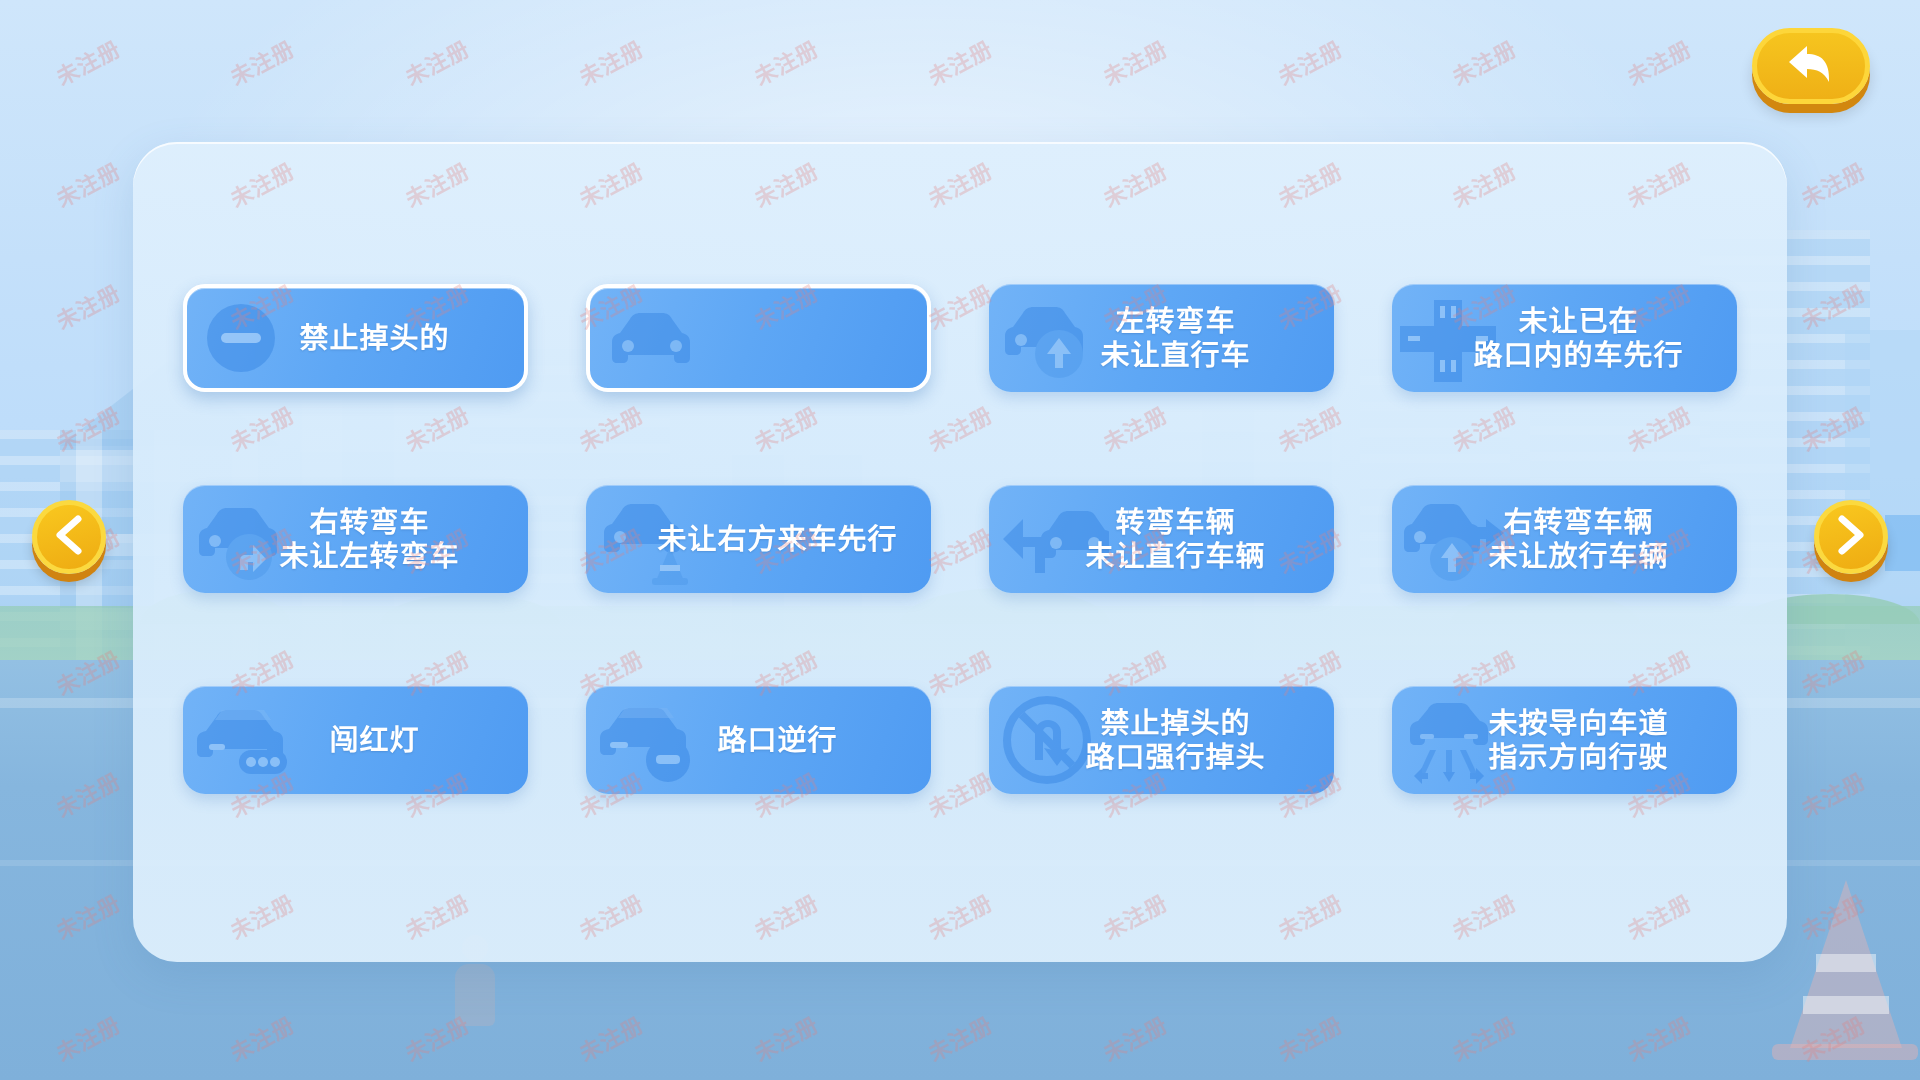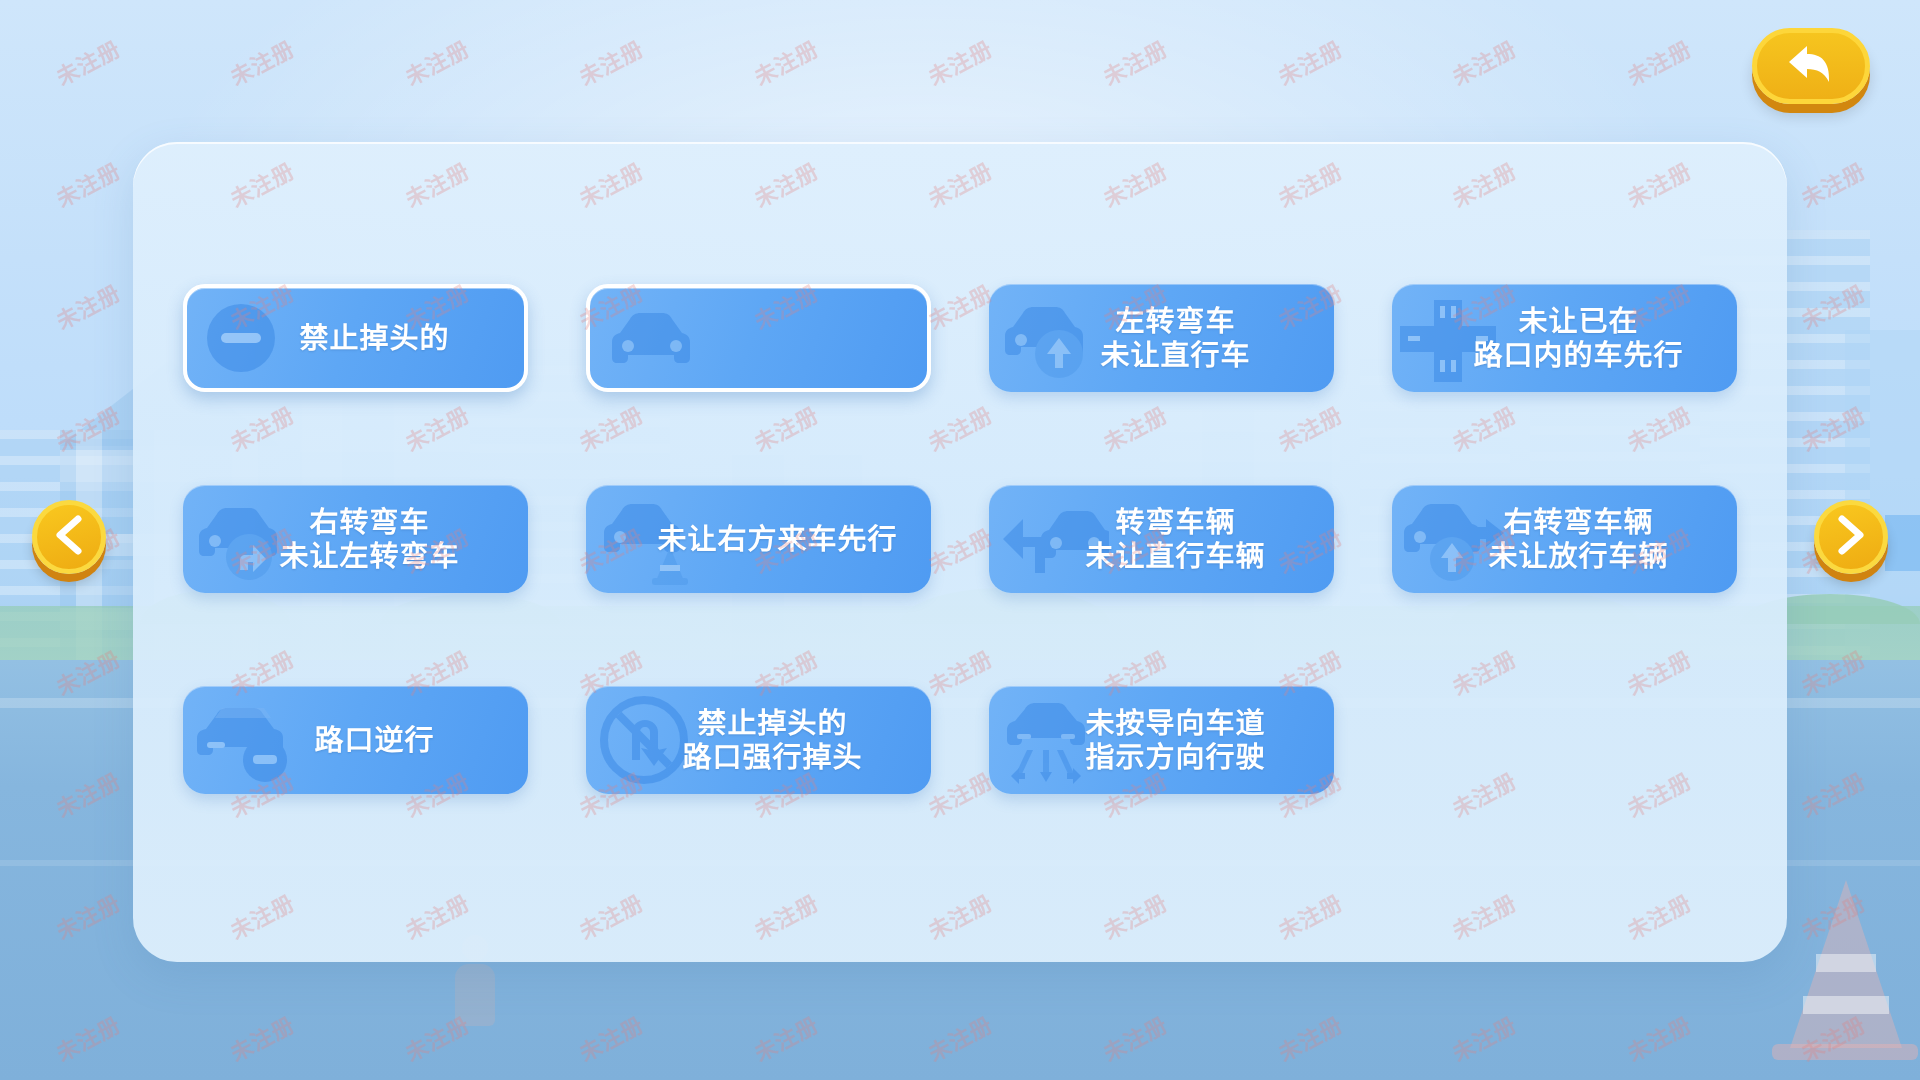--- a/index.html
+++ b/index.html
@@ -419,20 +419,34 @@
               <circle cx="20" cy="44" r="6" fill="#9dc9f5"></circle>
               <path d="M104 40l-18-14v8H66v12h20v8z" fill="#2f7fe0"></path>
               <circle cx="52" cy="66" r="22" fill="#4a96e8"></circle>
               <path d="M52 50l11 15h-7v14h-8V65h-7z" fill="#bcdcfa"></path>
             </svg>
         </span>
         <span class="item-label">右转弯车辆
 未让放行车辆</span>
       </div>
 
+      <div class="item">
+        <span class="item-icon">
+          <svg viewBox="0 0 112 92">
+              <path d="M6 46c0-5 3-8 9-9l11-15c2-4 6-6 10-6h26c5 0 8 2 10 6l11 15c6 1 9 4 9 9v12c0 3-2 5-5 5h-6c-3 0-5-2-5-5v-3H22v3c0 3-2 5-5 5h-6c-3 0-5-2-5-5z" fill="#2f7fe0"></path>
+              <path d="M24 26h56l-7-10H31z" fill="#9dc9f5" opacity="0.45"></path>
+              <rect x="18" y="50" width="16" height="6" rx="3" fill="#bcdcfa"></rect>
+              <rect x="48" y="56" width="48" height="24" rx="12" fill="#2f7fe0"></rect>
+              <circle cx="60" cy="68" r="5" fill="#bcdcfa"></circle>
+              <circle cx="72" cy="68" r="5" fill="#bcdcfa"></circle>
+              <circle cx="84" cy="68" r="5" fill="#bcdcfa"></circle>
+            </svg>
+        </span>
+        <span class="item-label single">闯红灯</span>
+      </div>
 
       <div class="item">
         <span class="item-icon">
           <svg viewBox="0 0 112 92">
               <path d="M6 44c0-5 3-8 9-9l11-15c2-4 6-6 10-6h26c5 0 8 2 10 6l11 15c6 1 9 4 9 9v12c0 3-2 5-5 5h-6c-3 0-5-2-5-5v-3H22v3c0 3-2 5-5 5h-6c-3 0-5-2-5-5z" fill="#2f7fe0"></path>
               <path d="M24 24h56l-7-10H31z" fill="#9dc9f5" opacity="0.4"></path>
               <rect x="16" y="48" width="18" height="6" rx="3" fill="#bcdcfa"></rect>
               <circle cx="74" cy="66" r="22" fill="#2f7fe0"></circle>
               <rect x="62" y="61" width="24" height="9" rx="4" fill="#bcdcfa"></rect>
             </svg>

